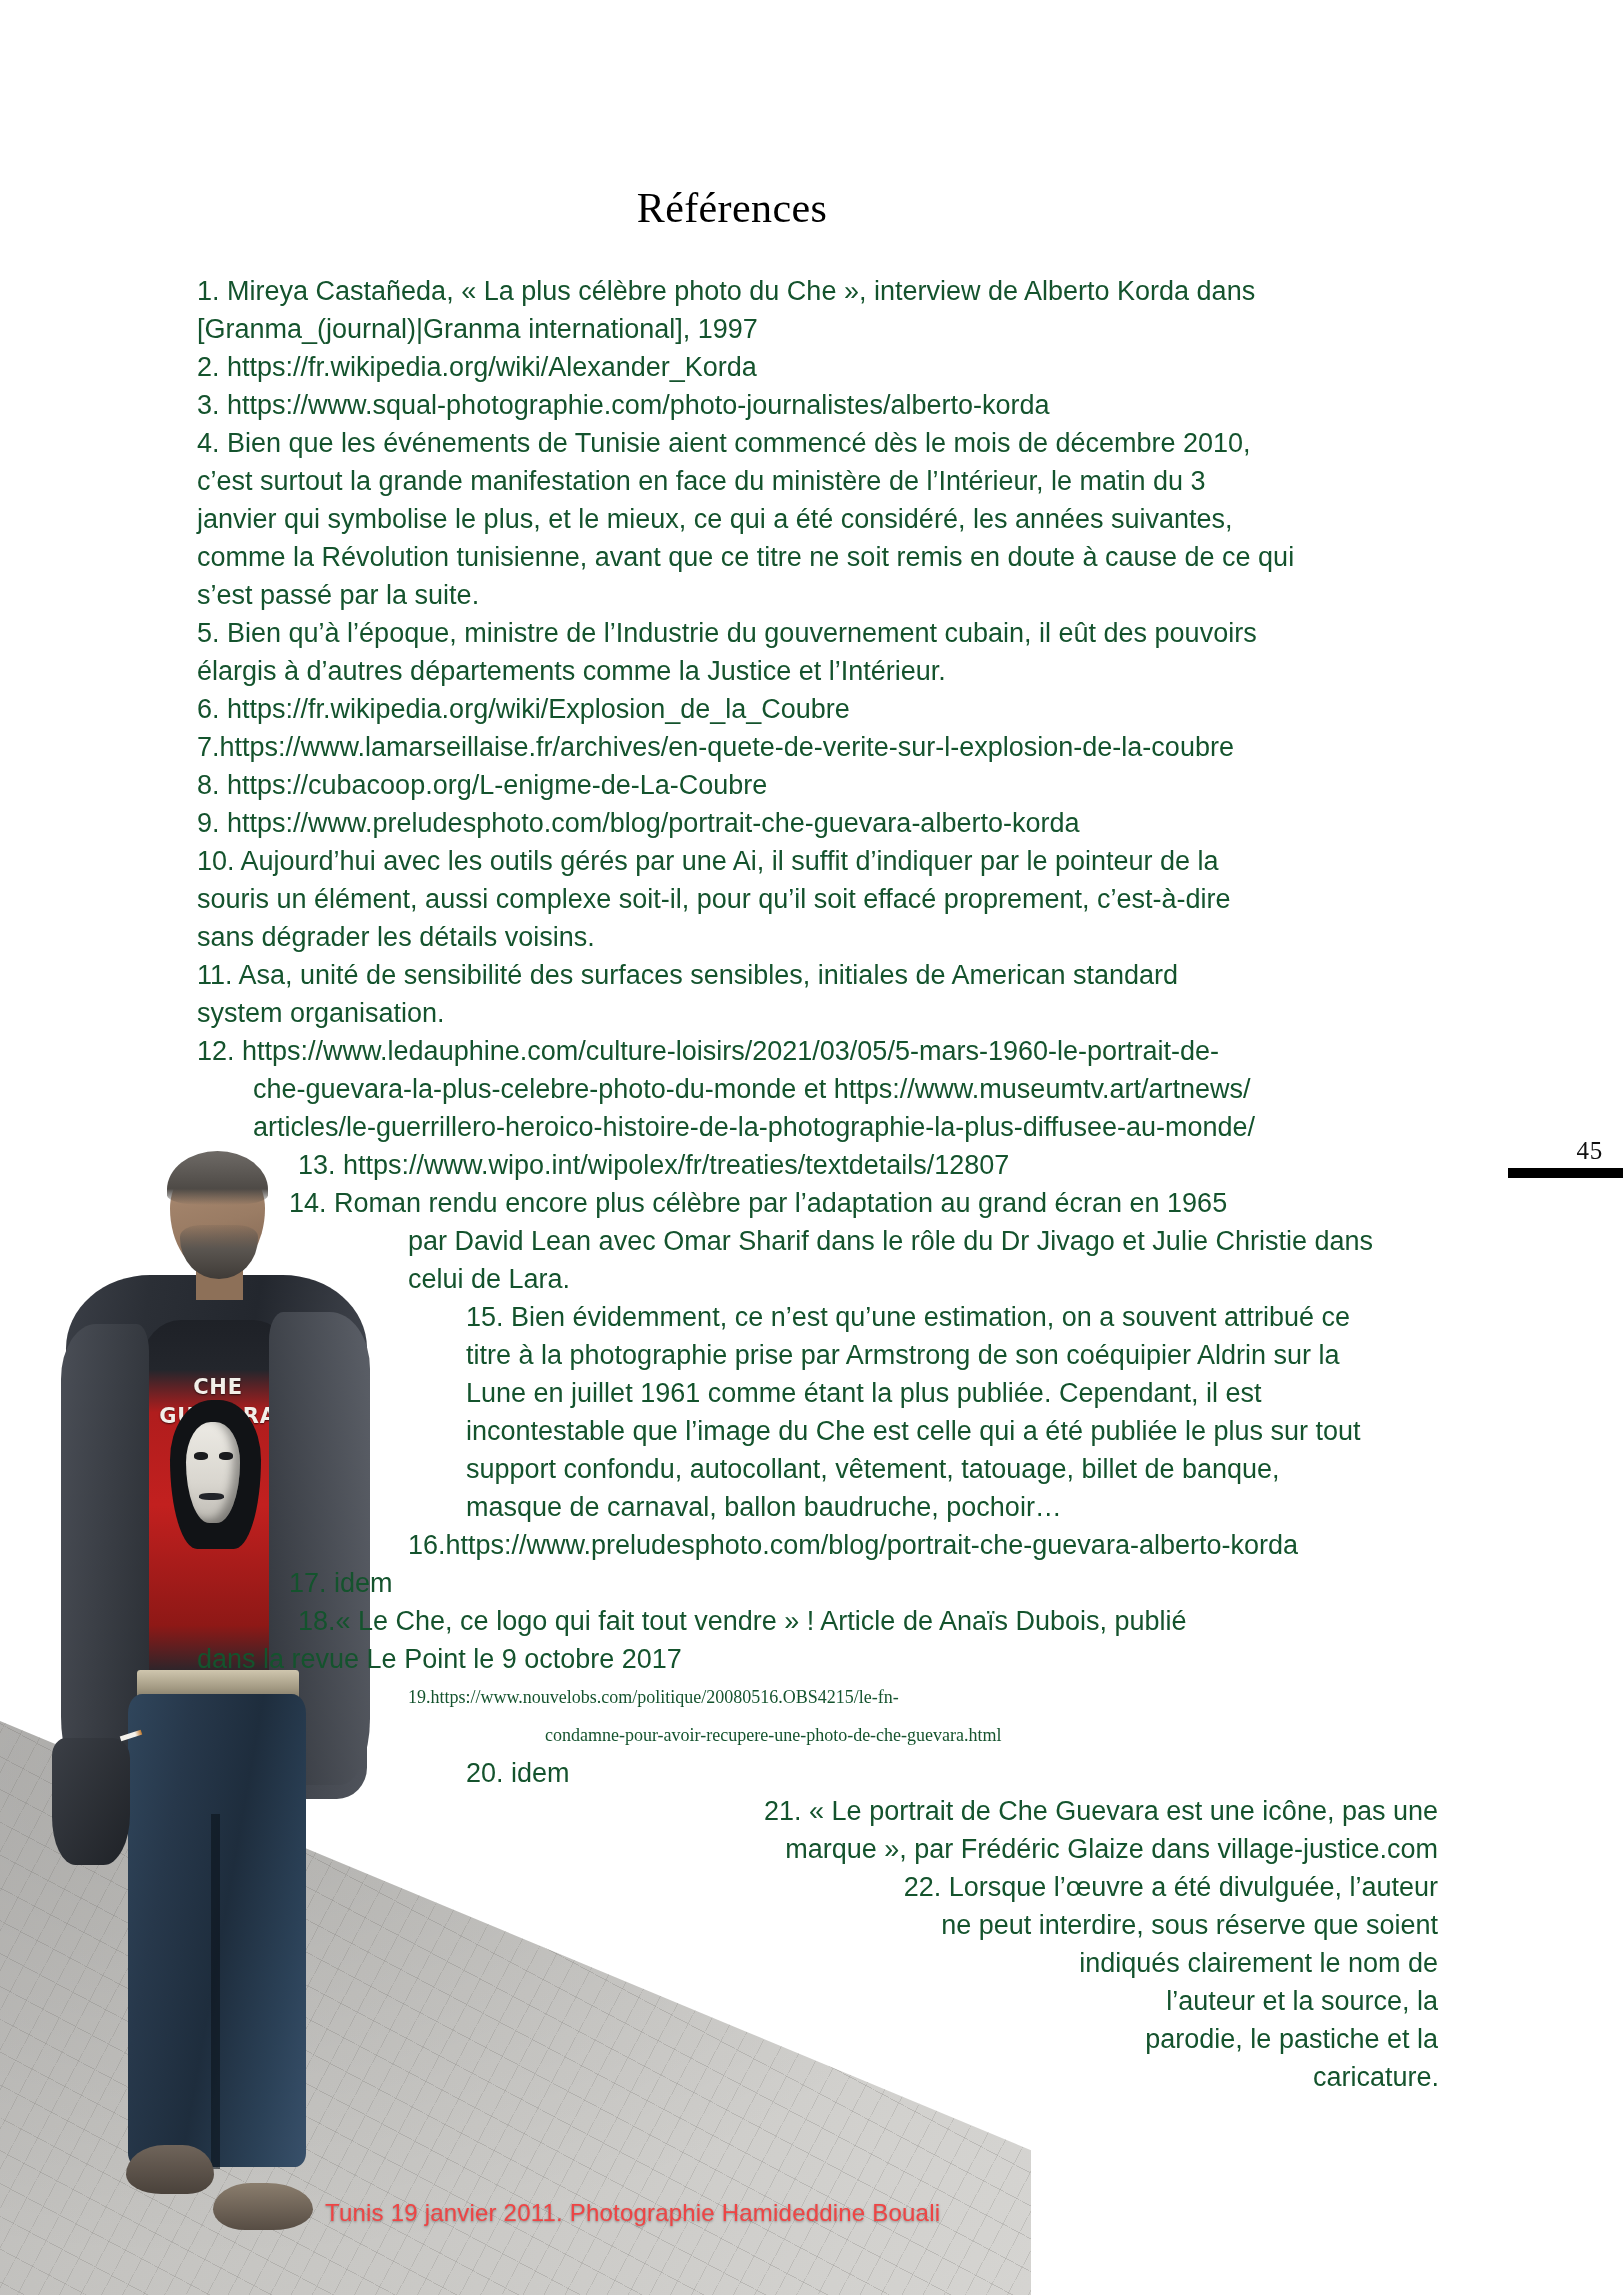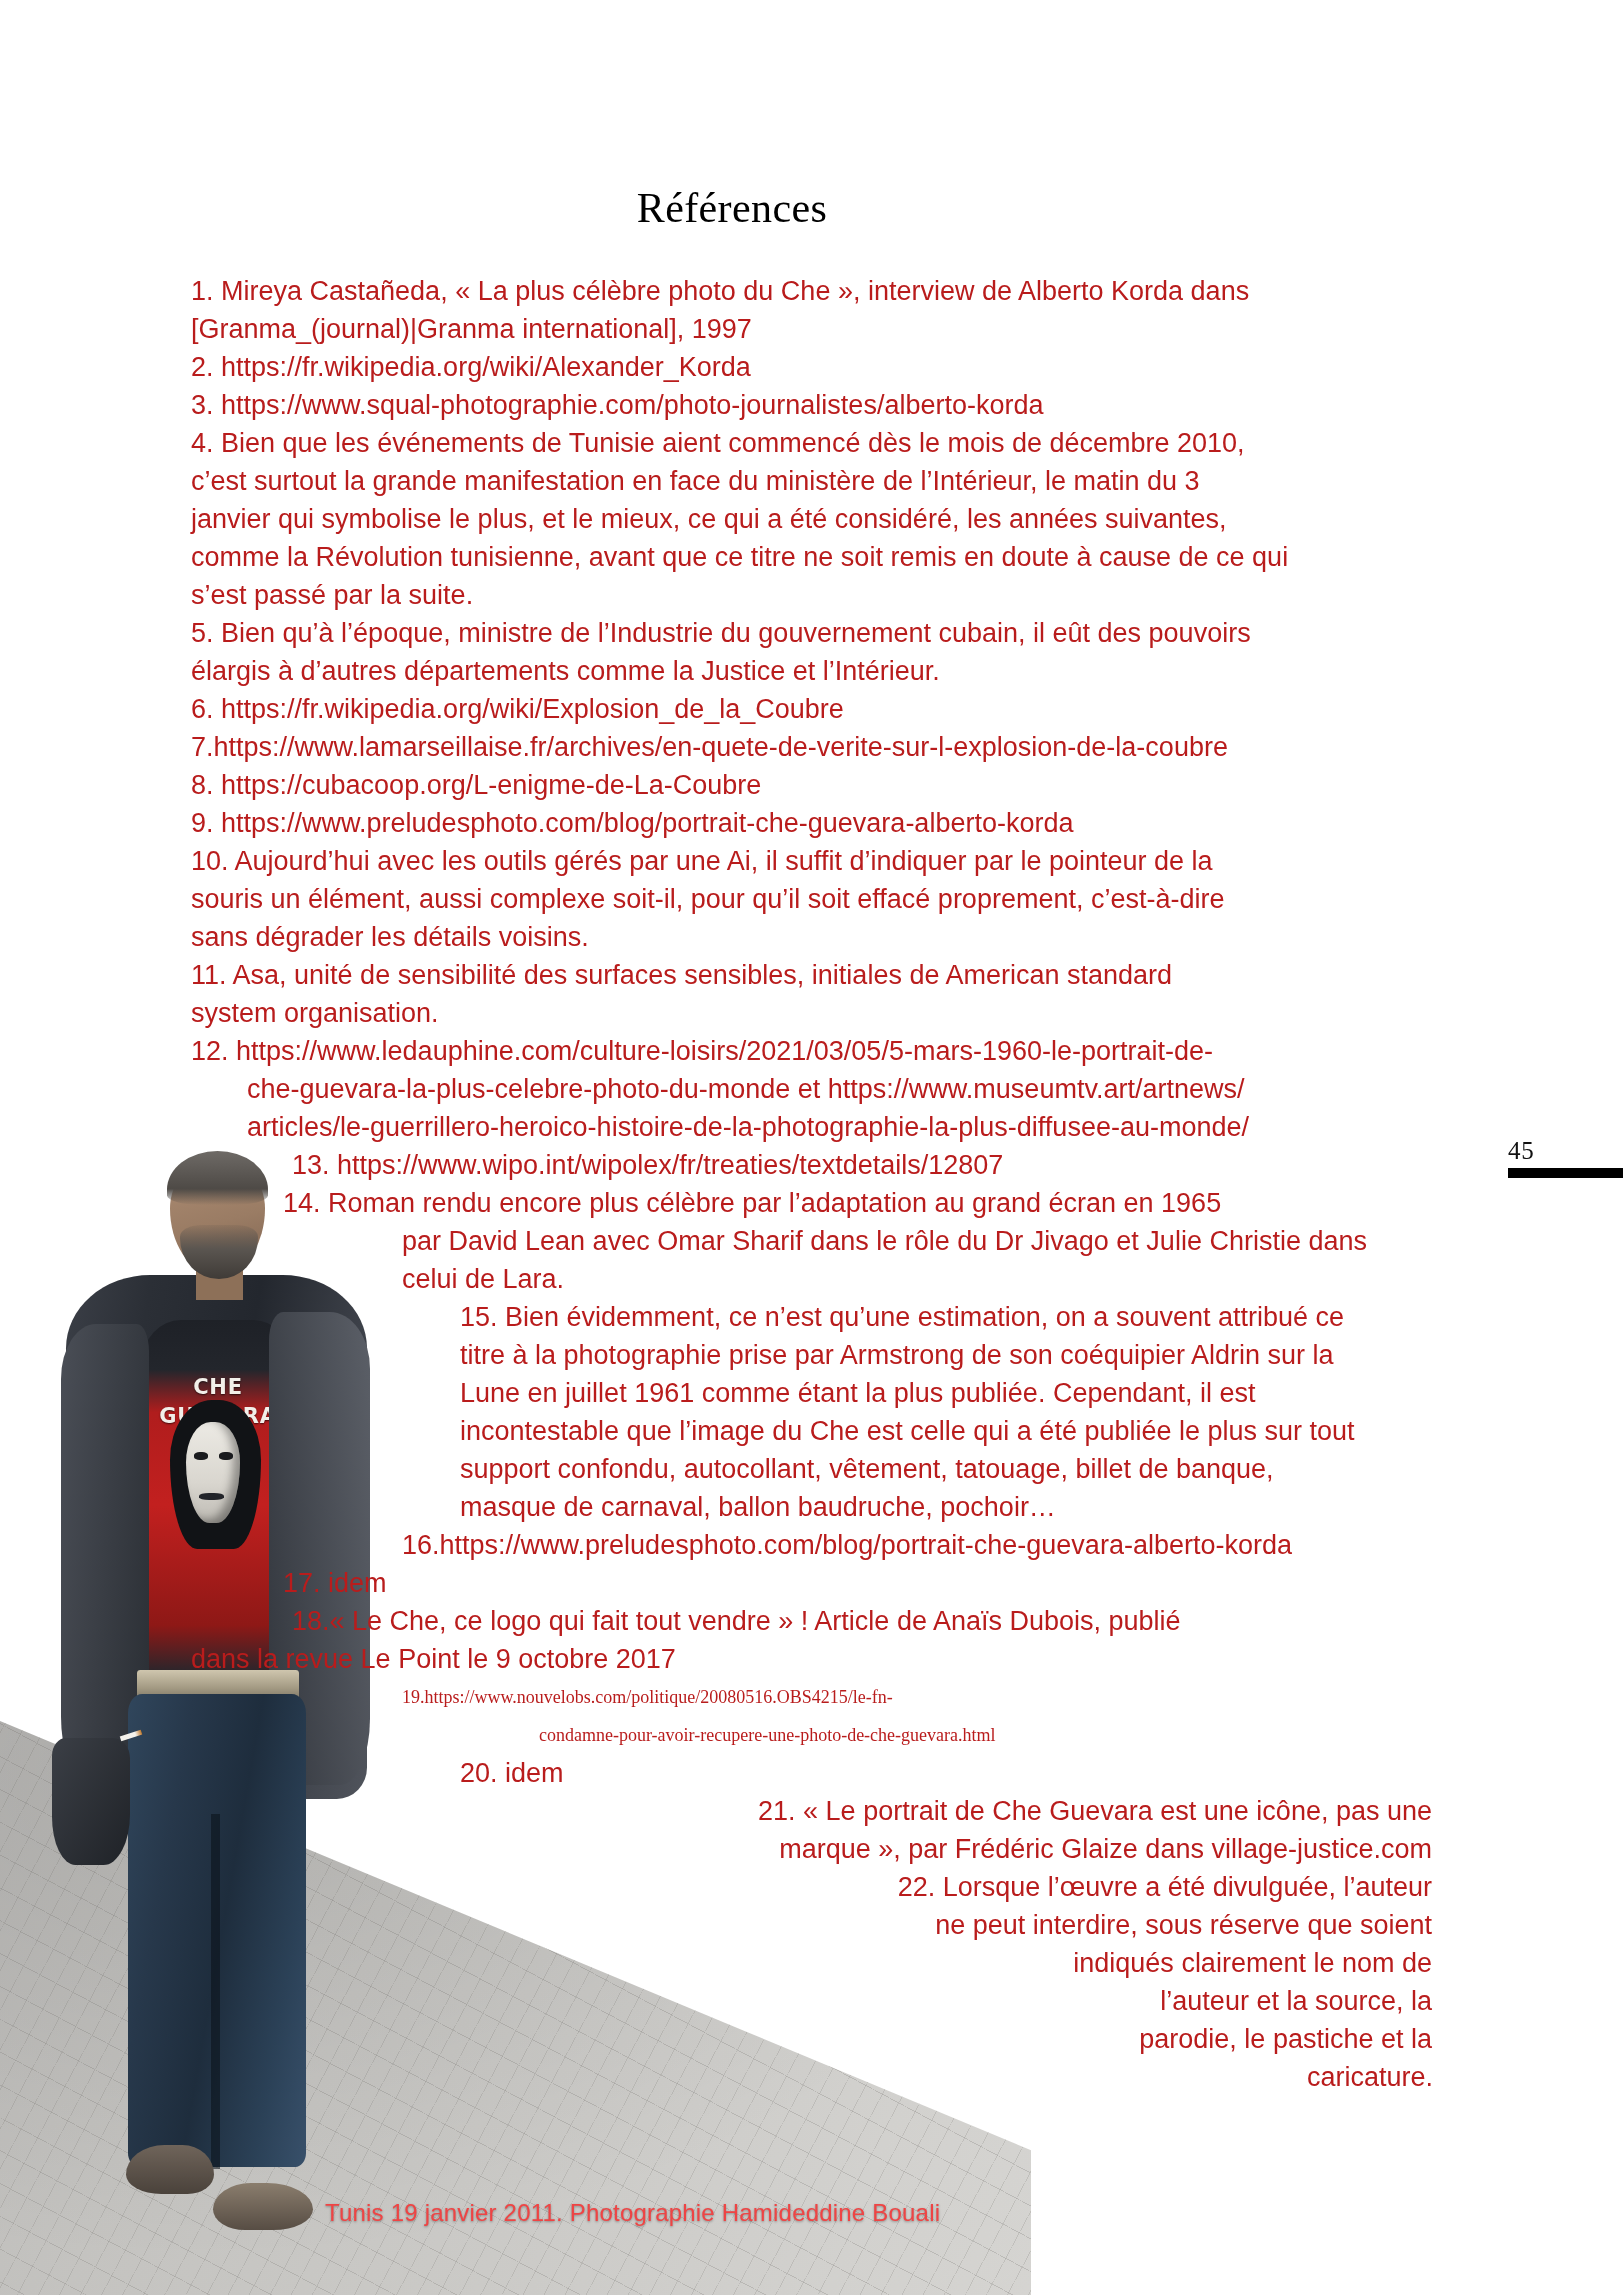--- a/index.html
+++ b/index.html
@@ -159,25 +159,25 @@
 
   #title{
     position:absolute;left:0;top:184px;width:1464px;
     text-align:center;
     font-family:"Liberation Serif", serif;
     font-size:42px;color:#000;letter-spacing:0.4px;
   }
 
   #refs{
     position:absolute;
-    left:191px; top:272px; width:1241px;
+    left:197px; top:272px; width:1241px;
     font-family:"Liberation Sans", sans-serif;
     font-size:27px;
     line-height:38px;
-    color:#b91c1c;
+    color:#14532d;
     -webkit-font-smoothing:antialiased;
   }
   .ref{
     margin:0;
     text-align:justify;
     font-stretch:condensed;
     transform-origin:left top;
   }
   .ref.jl  { text-align:justify; text-align-last:left; }
 
@@ -196,21 +196,21 @@
   .w7 { margin-left: 424px; width: 817px; }
   .w8 { margin-left: 512px; width: 729px; }
   .w9 { margin-left: 592px; width: 649px; }
   .w10{ margin-left: 681px; width: 560px; }
   .w11{ margin-left: 763px; width: 479px; }
   .rt { text-align:right; text-align-last:right; }
 
   .serifish{ font-family:"Liberation Serif", serif; font-size:18px; }
 
   
-  #pageno-wrap{position:absolute;right:0;top:1137px;z-index:4;}
+  #pageno-wrap{position:absolute;right:0;top:1137px;z-index:4;text-align:right;}
   #pageno{
     font-family:"Liberation Serif", serif;
     font-size:25px;color:#111;letter-spacing:0.8px;
     padding-right:20px;display:block;
   }
   #pageno-rule{
     margin-top:3.4px;margin-left:auto;
     width:115px;height:9.3px;background:#000;
   }
 </style>

